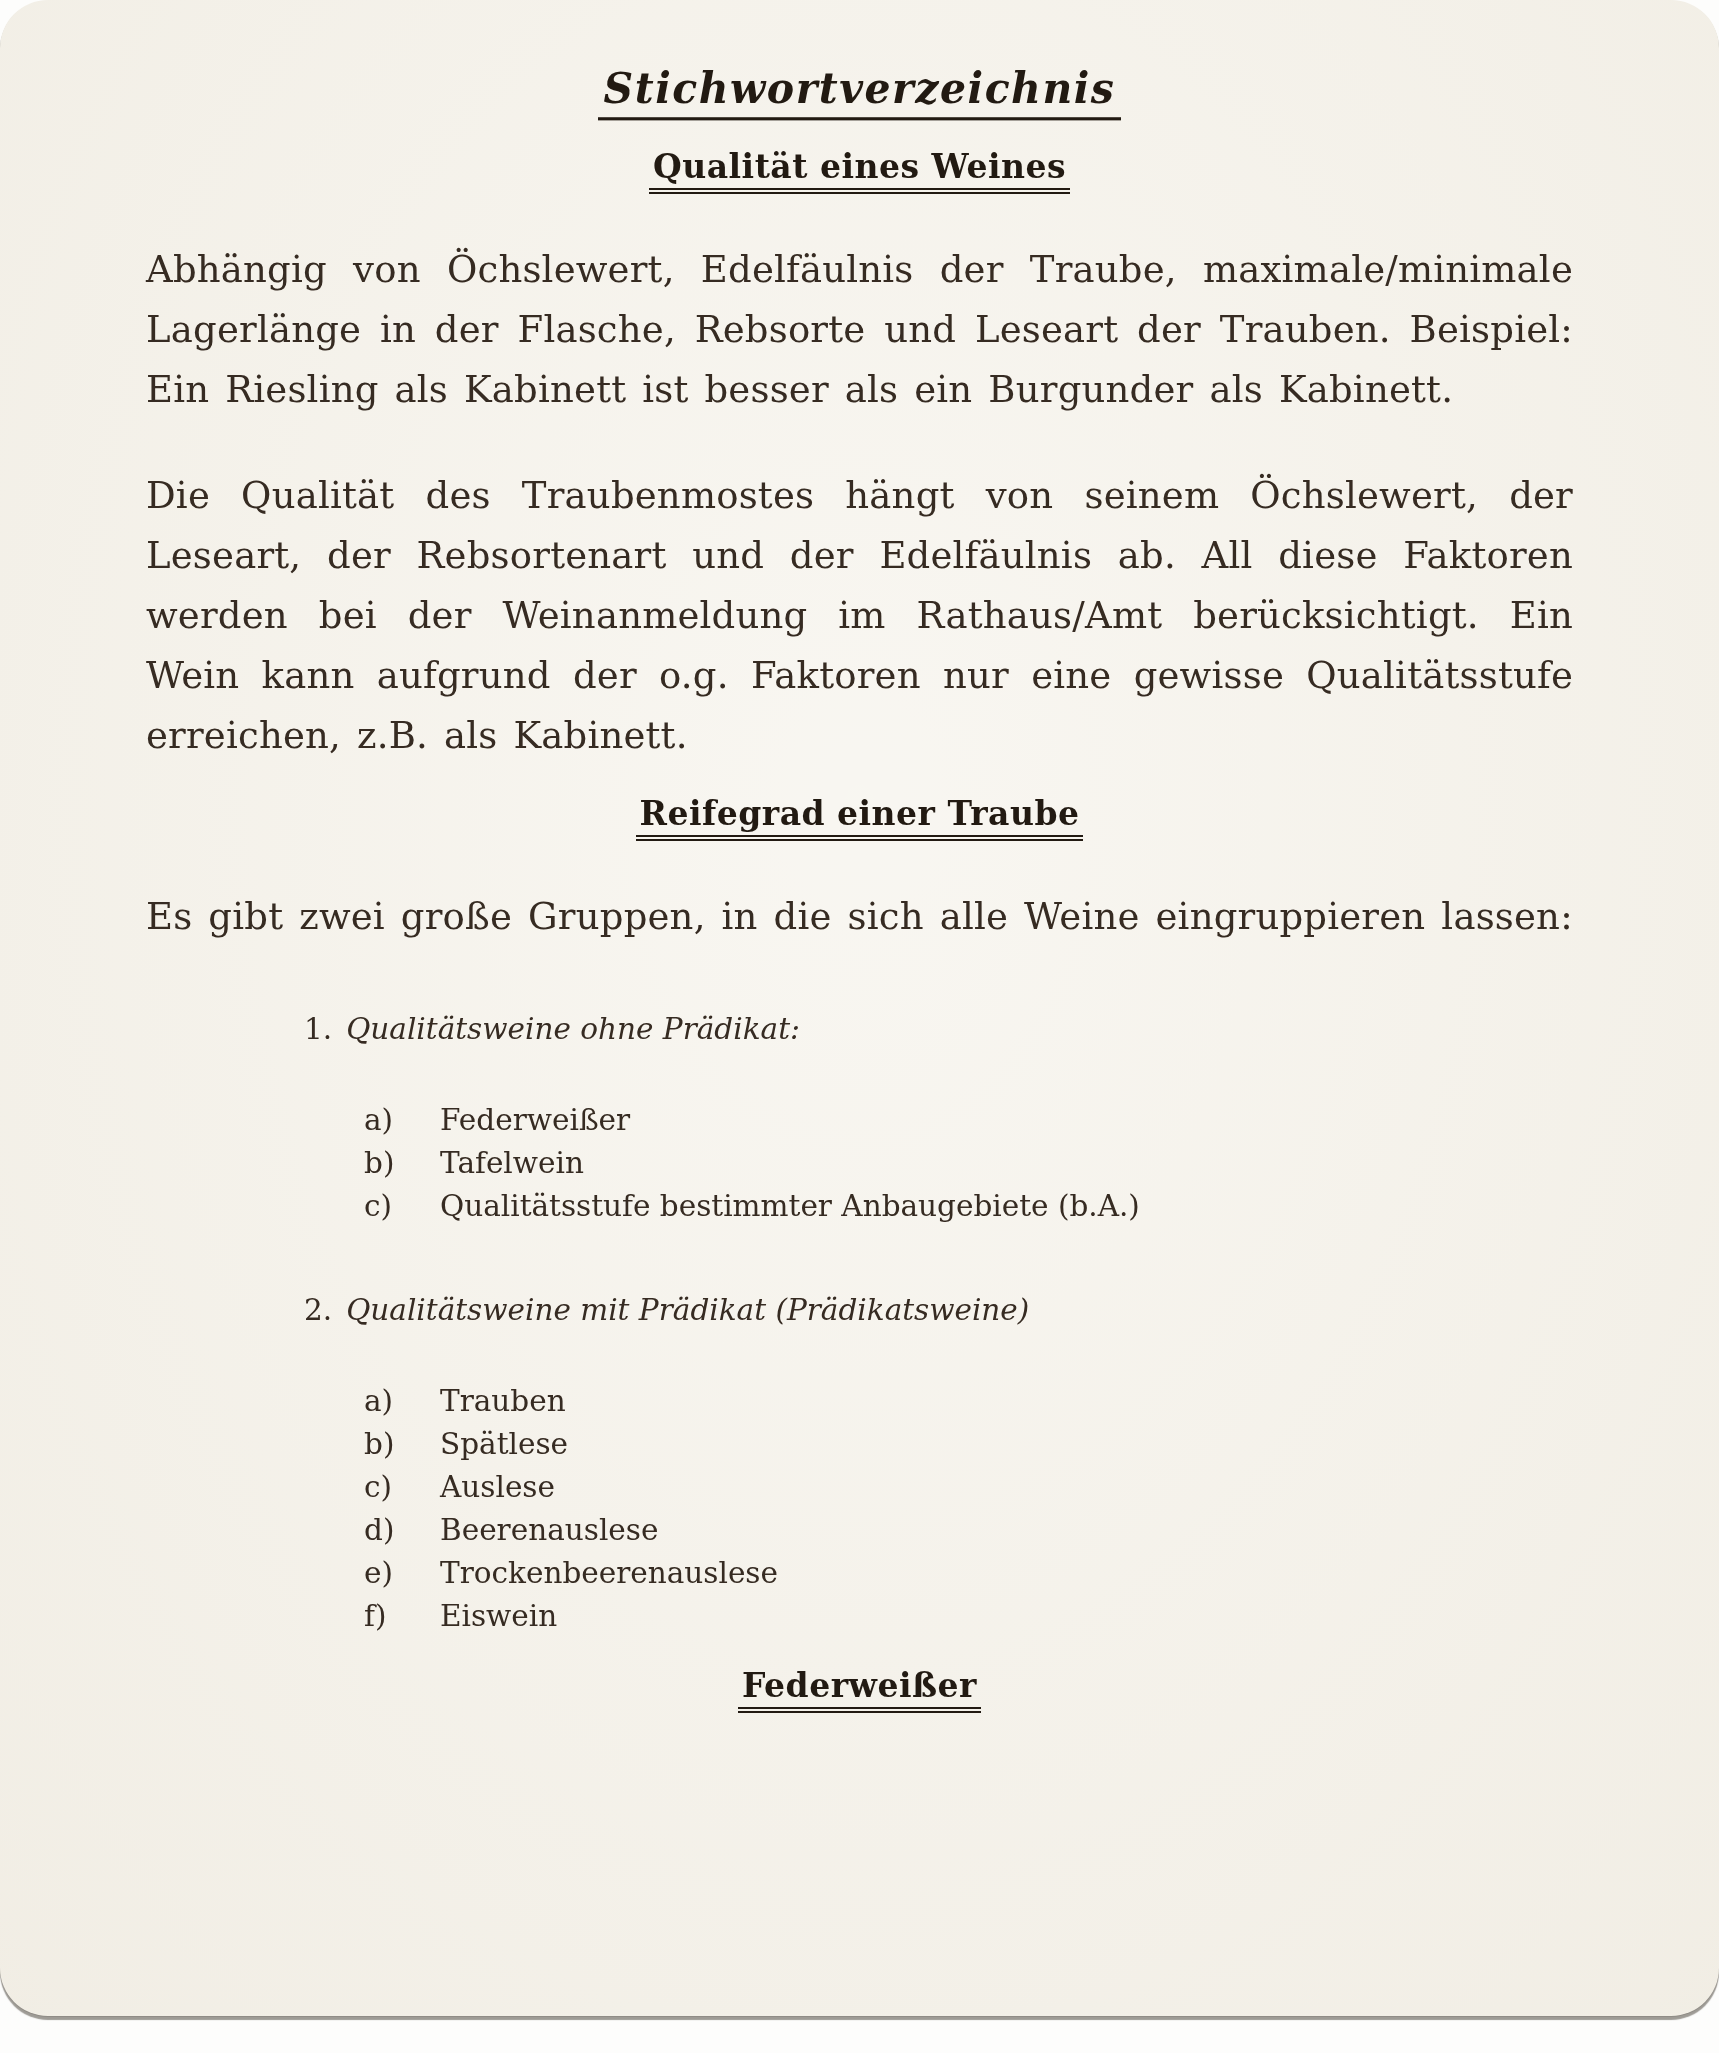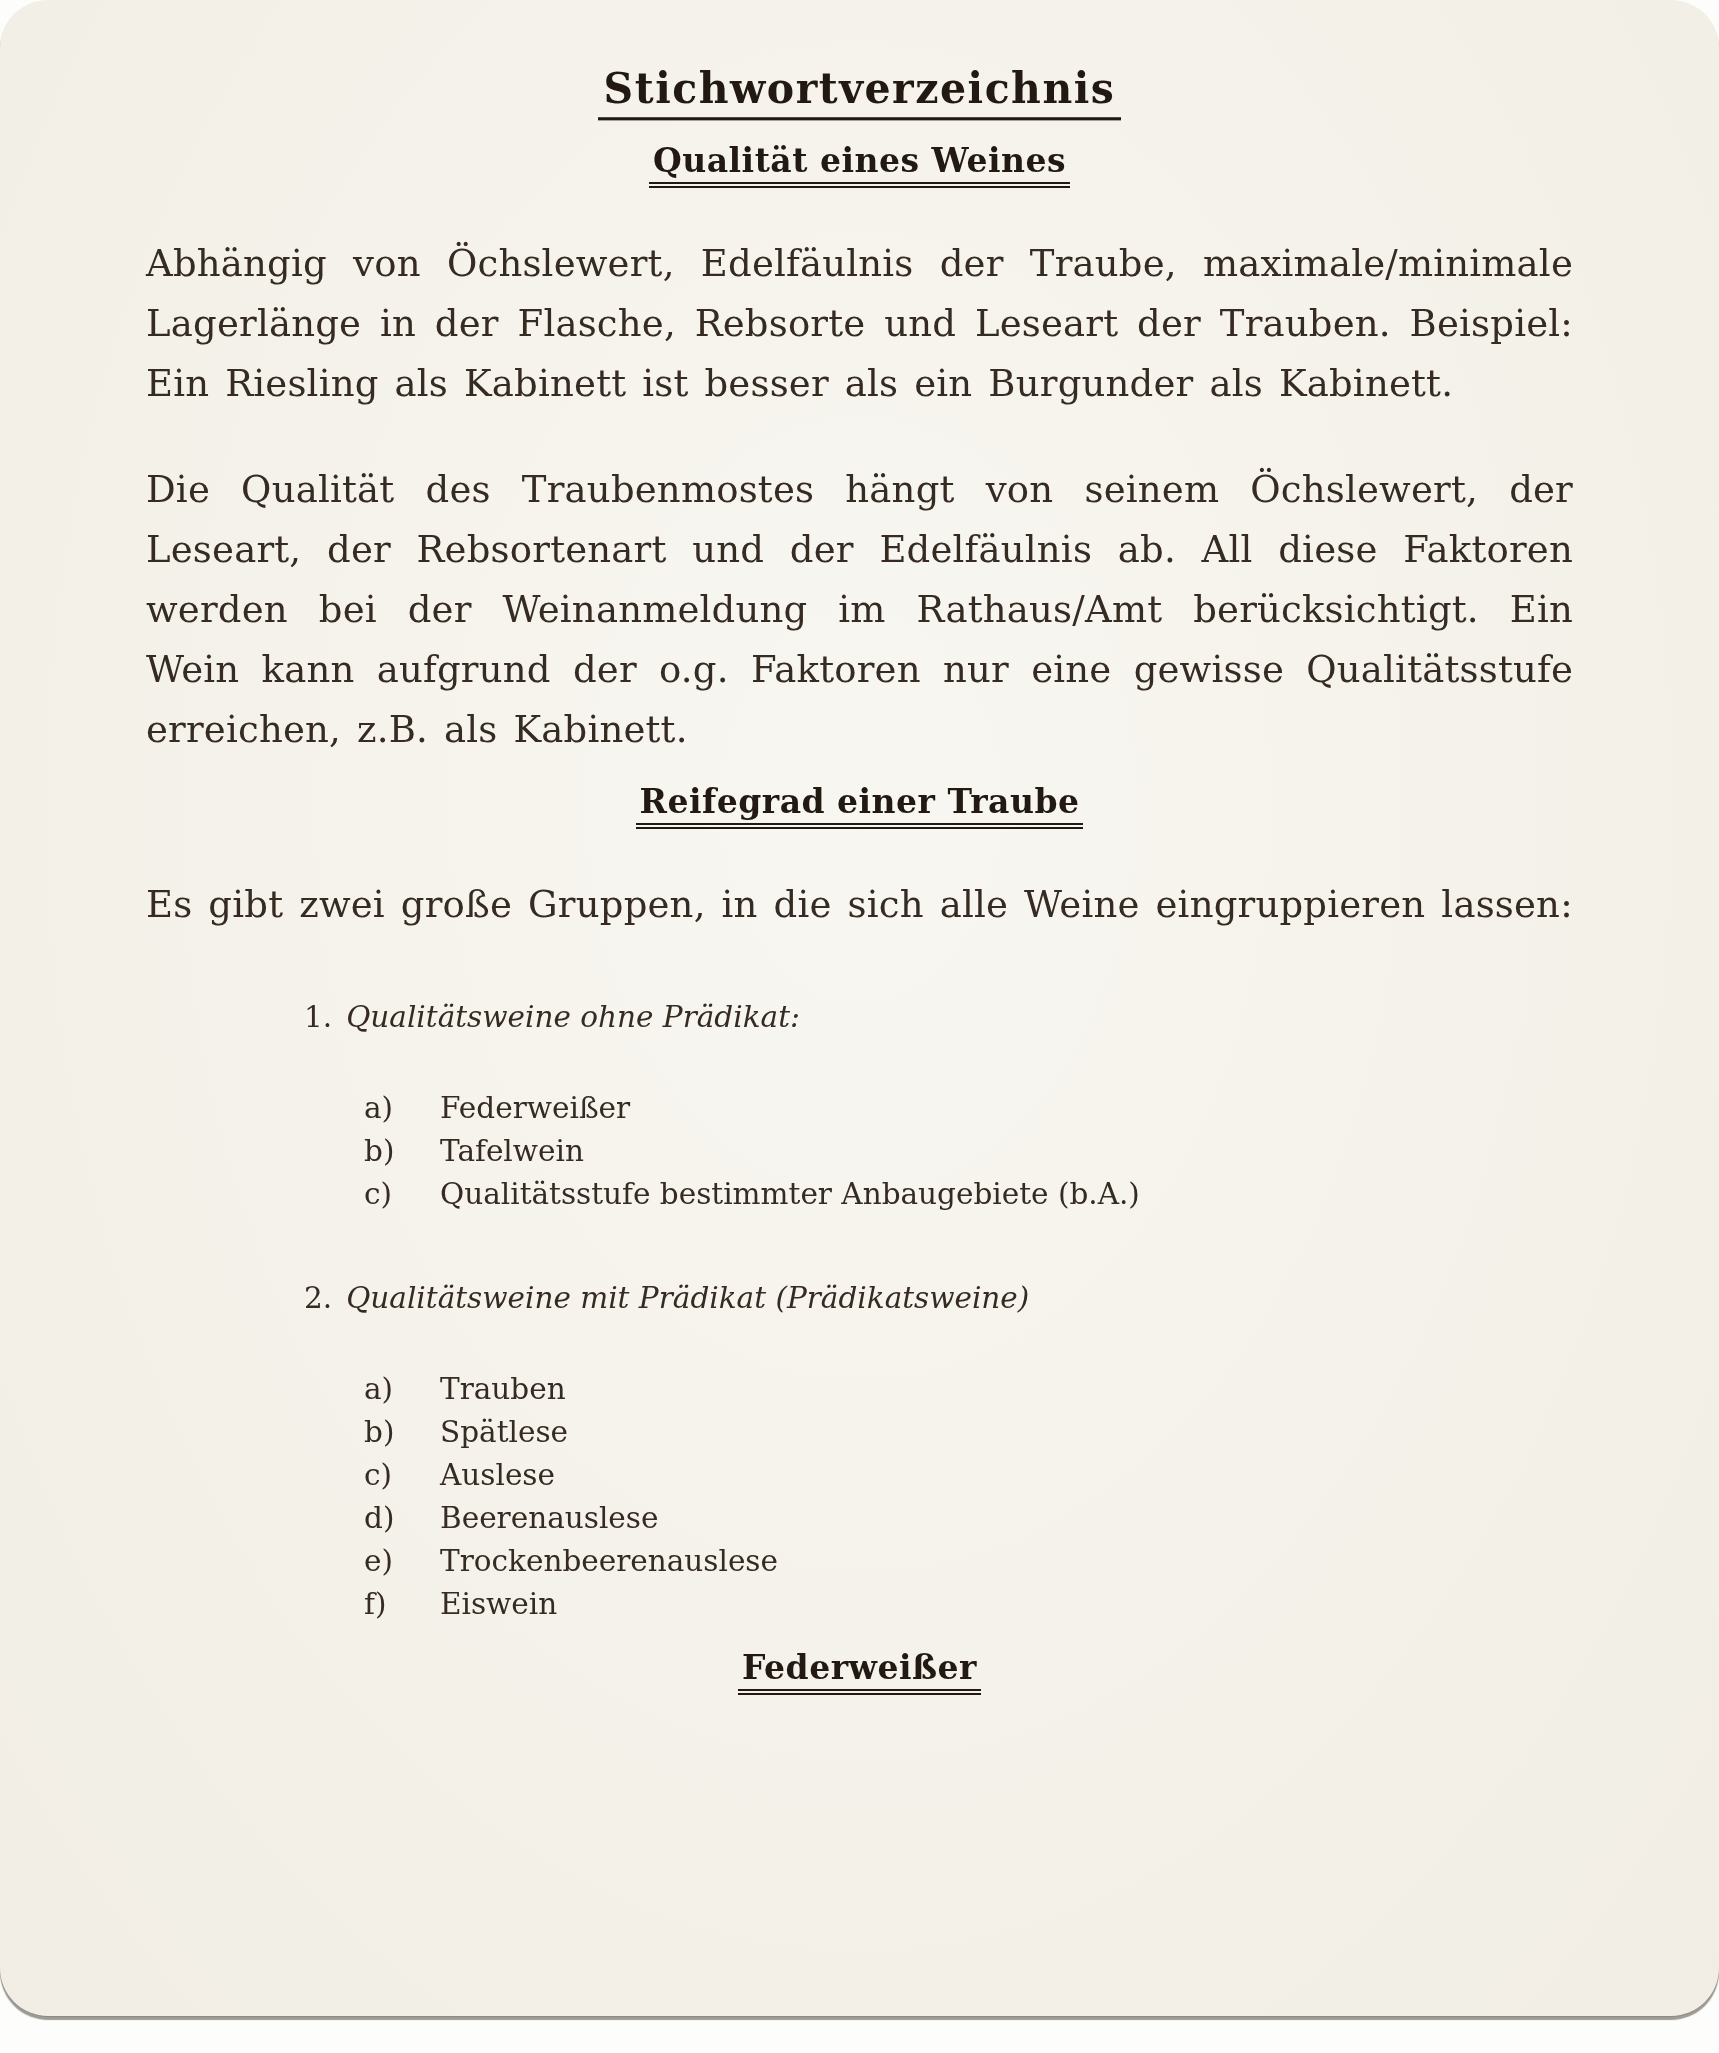--- a/index.html
+++ b/index.html
@@ -19,32 +19,33 @@
     background: var(--paper, #f5f2ea);
     background-image: radial-gradient(ellipse at 50% 40%, rgba(255,255,255,0.35), rgba(214,205,188,0.12));
     color: var(--ink, #362b22);
     padding: 64px 146px 40px 146px;
     box-shadow: 0 4px 1px rgba(125,122,115,0.75), 0 1px 0 rgba(160,156,148,0.6);
     overflow: hidden;
   }
   .doc-title {
     text-align: center;
     margin: 0 0 14px 0;
+    font-style: italic;
   }
   .doc-title .u {
     display: inline-block;
     font-size: 41px;
     font-weight: bold;
     letter-spacing: 1.5px;
     color: var(--heading-ink, #221a12);
     border-bottom: 3px solid var(--heading-ink, #221a12);
     padding: 0 6px 4px 6px;
     transform: scaleY(1.05);
   }
-  .section { margin-top: 22px; }
+  .section { margin-top: 28px; }
   .section-heading { text-align: center; margin: 0; }
   .section-heading .u {
     display: inline-block;
     font-size: 33px;
     font-weight: bold;
     letter-spacing: 0.5px;
     color: var(--heading-ink, #221a12);
     border-bottom: 6px double var(--heading-ink, #221a12);
     padding: 0 4px 2px 4px;
   }

